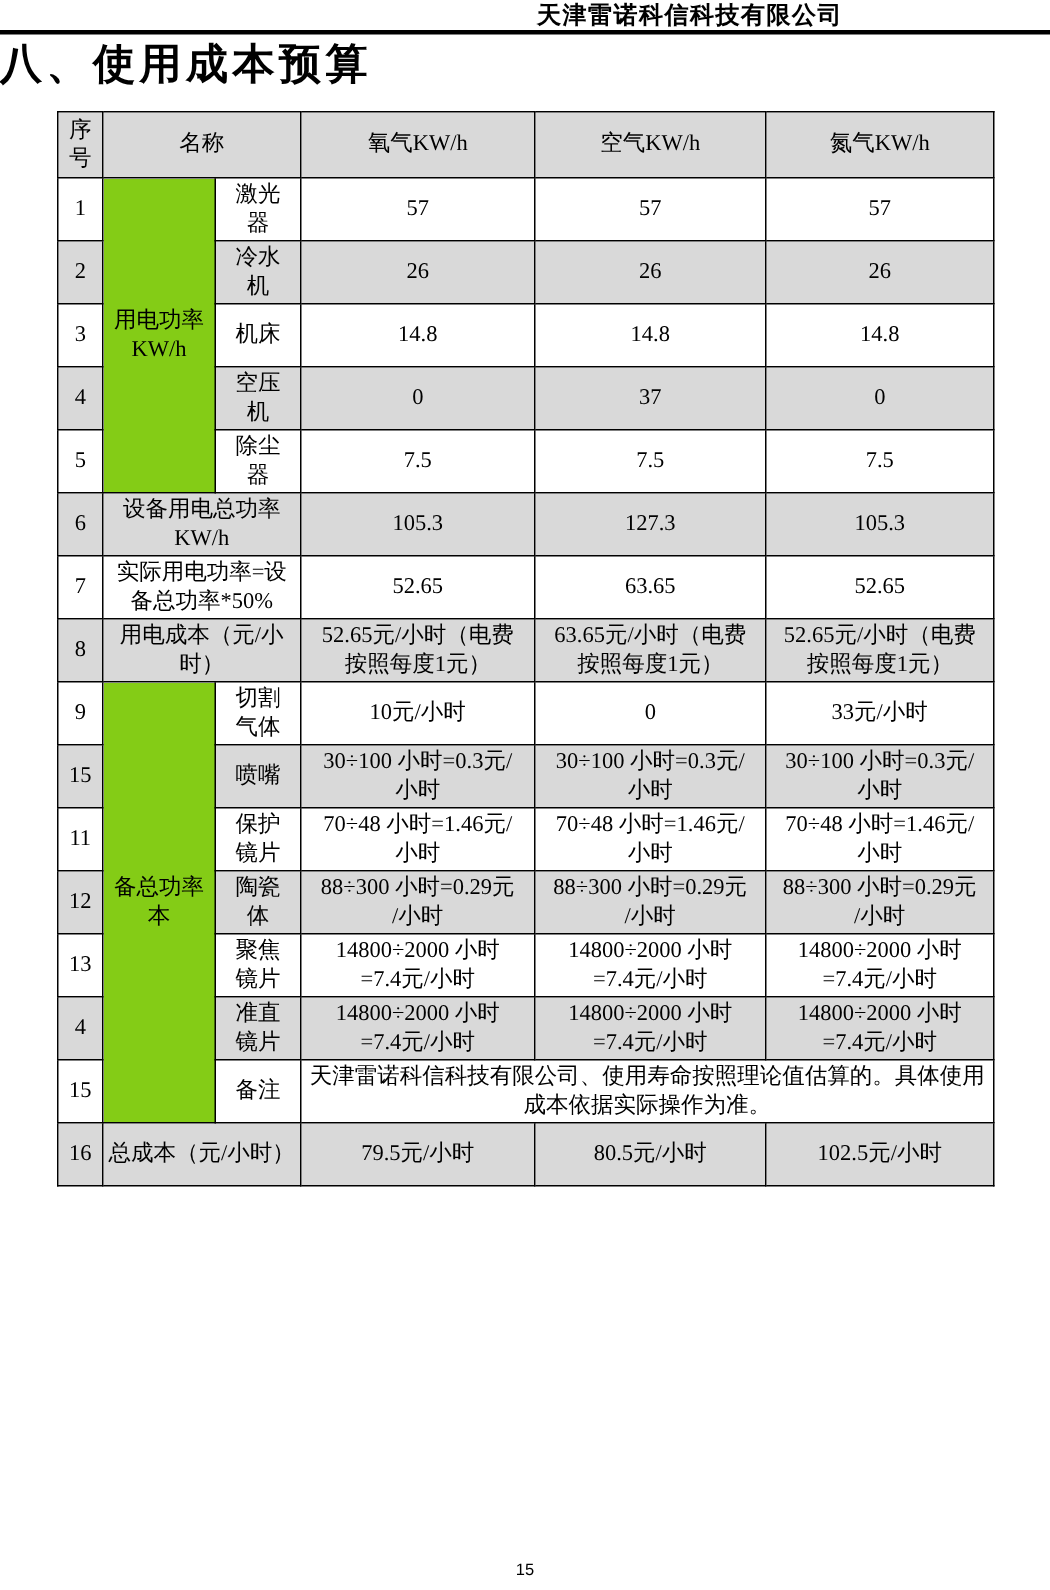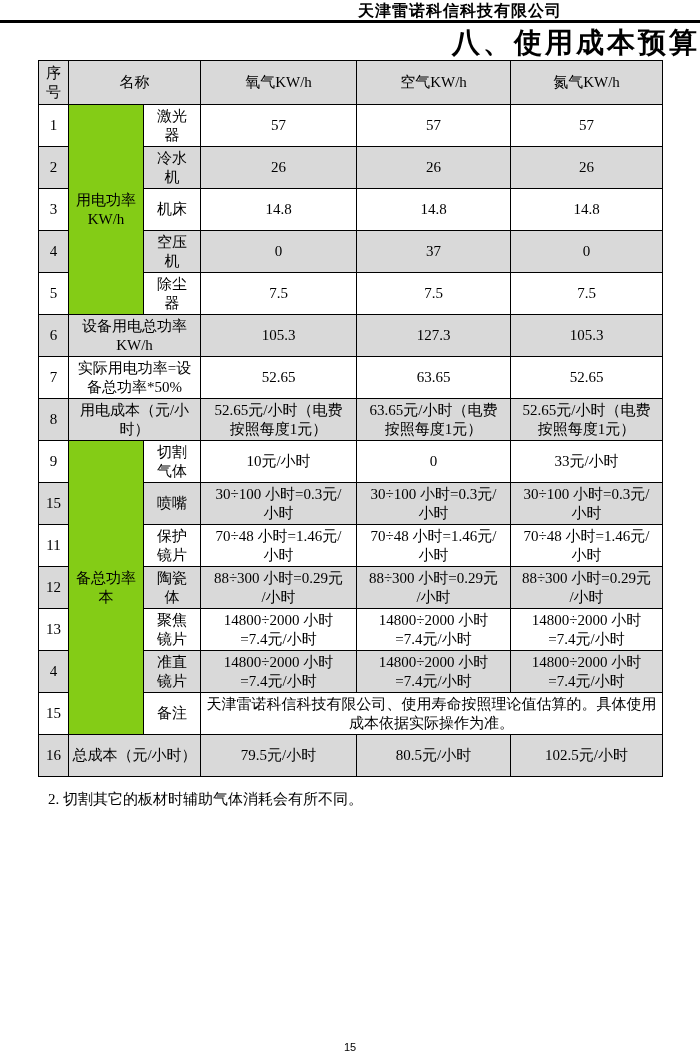--- a/index.html
+++ b/index.html
@@ -19,22 +19,22 @@
     font-family: "Liberation Sans", "DejaVu Sans", sans-serif;
     font-weight: bold; font-size: 16px; line-height: 18px;
     letter-spacing: 1px;
   }
   .header-rule {
     height: 1px;
     border-top: 2px solid #000;
     border-bottom: 1px solid #000;
   }
   .page-title {
-    margin-top: 5px; margin-bottom: 2px;
-    text-align: right;
+    margin-top: 5px; margin-bottom: 16px;
+    text-align: left;
     font-family: "Liberation Sans", "DejaVu Sans", sans-serif;
     font-weight: bold; font-size: 28px; line-height: 30px;
     letter-spacing: 3px;
   }
   
   table.cost {
     margin-left: 38px;
     width: 624px;
     border-collapse: collapse;
     table-layout: fixed;
@@ -236,16 +236,15 @@
         <td class="no-cell shade">16</td>
         <td class="name-cell shade" colspan="2">总成本（元/小时）</td>
         <td class="value-cell shade">79.5元/小时</td>
         <td class="value-cell shade">80.5元/小时</td>
         <td class="value-cell shade">102.5元/小时</td>
       </tr>
     </tbody>
 </table>
 
 <div class="notes">
-  <div class="note-line-2">2. 切割其它的板材时辅助气体消耗会有所不同。</div>
 </div>
 
 <div class="page-number">15</div>
 
 </body></html>

